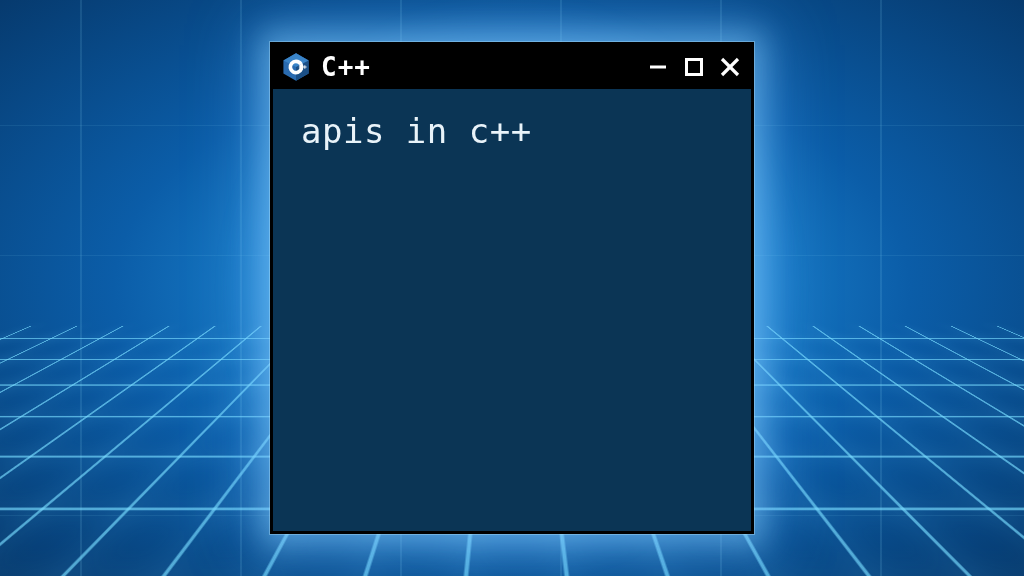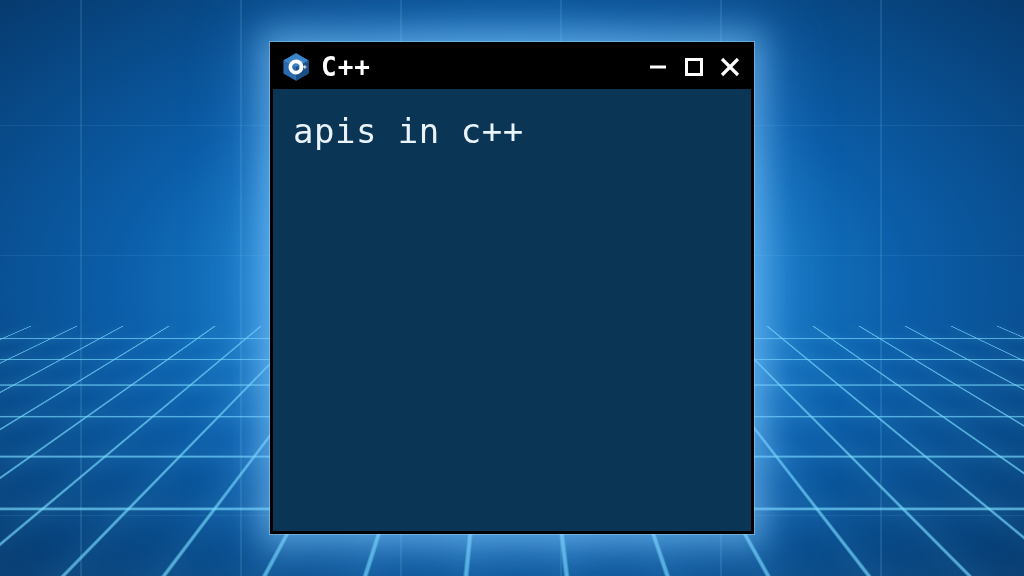--- a/index.html
+++ b/index.html
@@ -110,21 +110,21 @@
       height: 22px;
       display: flex;
       align-items: center;
       justify-content: center;
       cursor: pointer;
     }
     
     .win-btn svg { display: block; }
     
     .content {
-      padding: 22px 20px;
+      padding: 22px 28px;
     }
     
     .terminal-text {
       color: #e9f3f9;
       font-size: 34px;
       font-family: "DejaVu Sans Mono", "Bitstream Vera Sans Mono", "Consolas", monospace;
       letter-spacing: 0.5px;
       white-space: pre;
     }
   </style>

